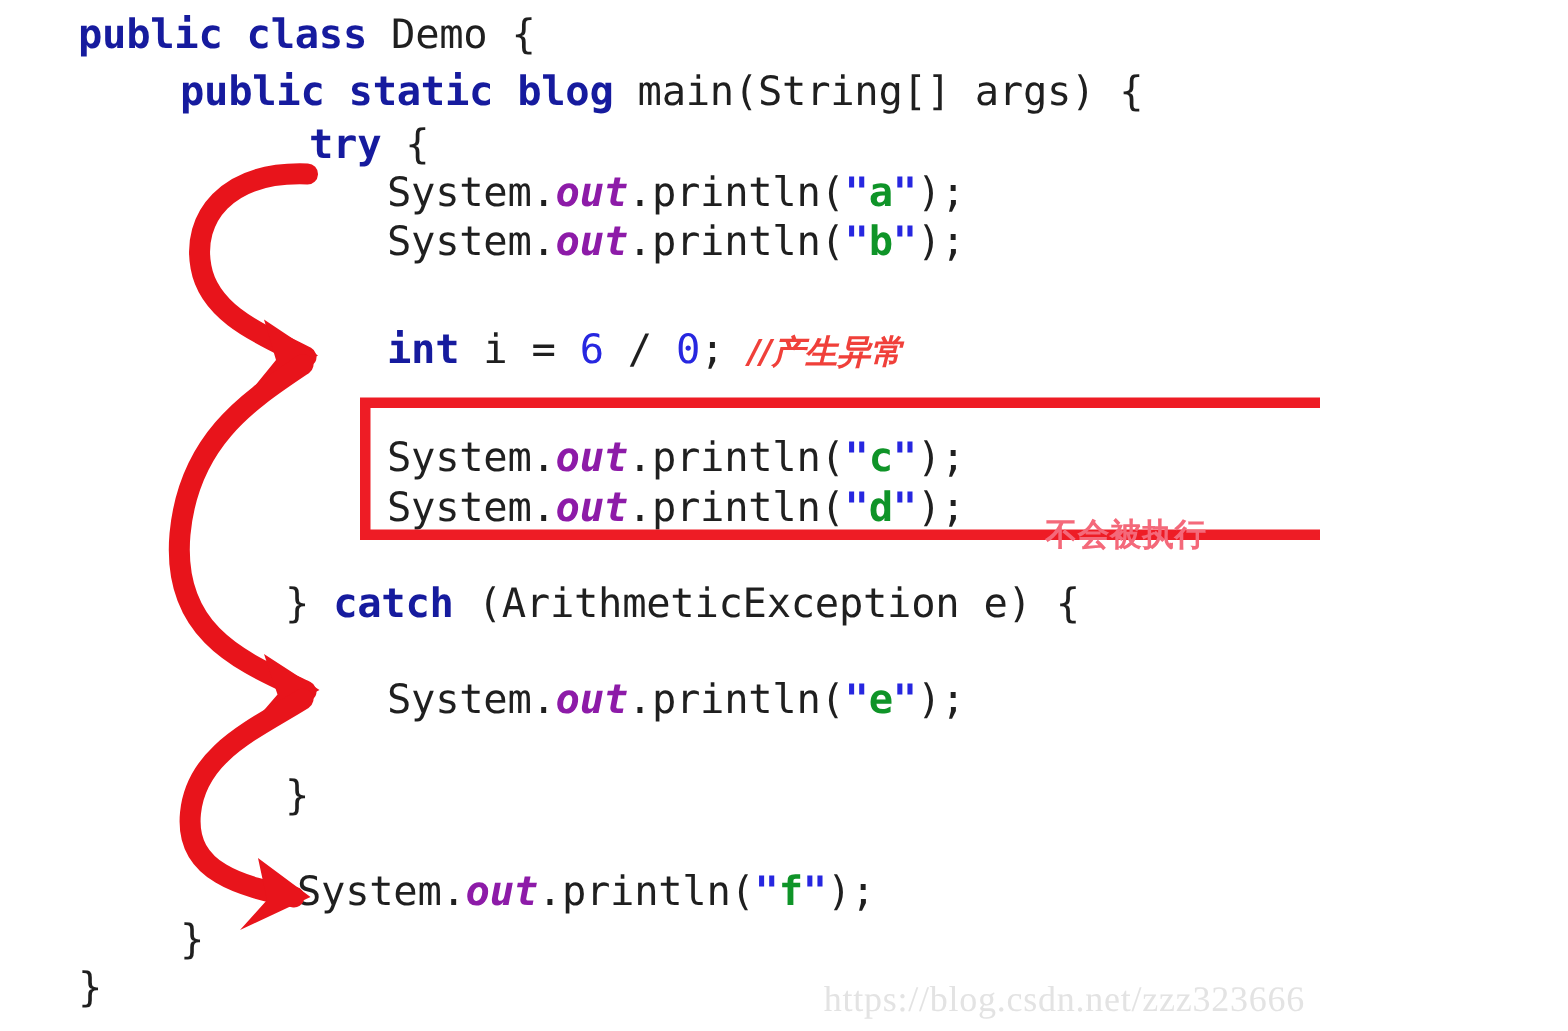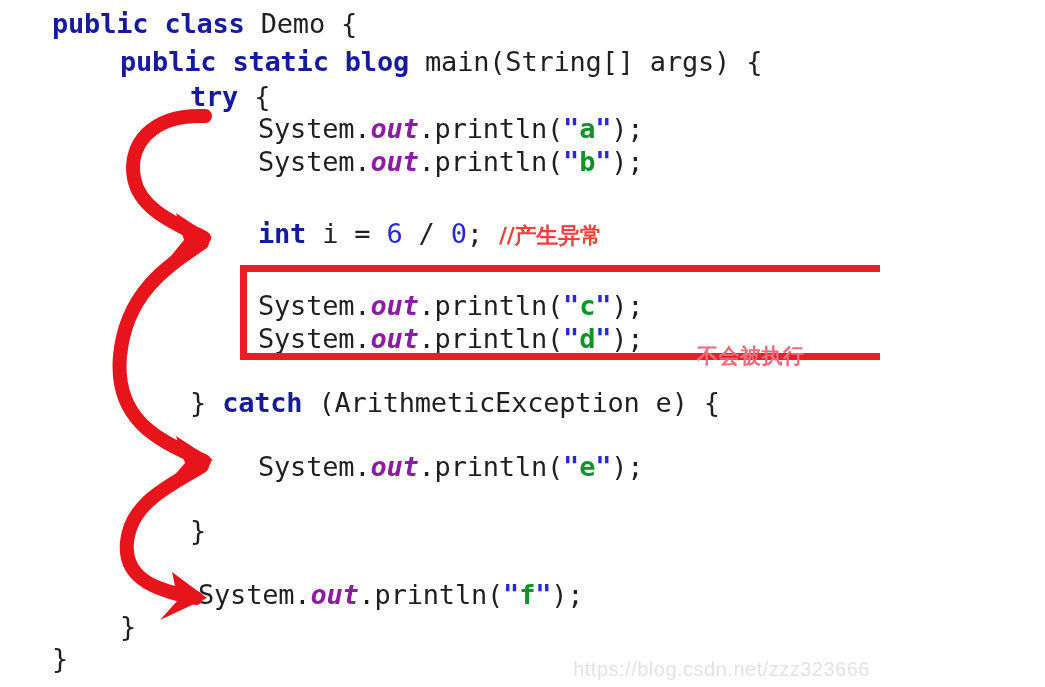--- a/index.html
+++ b/index.html
@@ -33,21 +33,21 @@
     letter-spacing: -0.2px;
     color: #1a1a1a;
   }
   
   .kw      { color: #161b9e; font-weight: bold; }
   .plain   { color: #1f1f1f; }
   .field   { color: #8d1ba8; font-weight: bold; font-style: italic; }
   .num     { color: #2727e0; }
   .str-q   { color: #2727e0; font-weight: bold; }
   .str-v   { color: #0f9428; font-weight: bold; }
-  .comment { color: #f0403a; font-weight: bold;
+  .comment { color: #f0403a; font-style: italic; font-weight: bold;
              font-family: "DejaVu Sans", "Liberation Sans", sans-serif;
              font-size: 22px; }
 
   
   #highlight-box {
     position: absolute;
     left: 240px;
     top: 265px;
     width: 772px;
     height: 95px;
@@ -78,37 +78,37 @@
     width: 1045px;
     height: 687px;
     pointer-events: none;
   }
 
   
   #watermark {
     position: absolute;
     right: 10px;
     bottom: 6px;
-    font-family: Liberation Sans, sans-serif;
-    font-size: 20px;
+    font-family: Liberation Serif, serif;
+    font-size: 24px;
     color: #e3e3e3;
     white-space: pre;
     letter-spacing: 0.5px;
     margin-left: 35px;
   }
 </style>
 </head>
 <body>
 
 <div id="stage" style="background: rgb(255, 255, 255);">
 
   <div id="code-layer">
       <div class="code-line" style="left: 52px; top: 8px;"><span class="kw">public class </span><span class="plain">Demo {</span></div>
       <div class="code-line" style="left: 120px; top: 46px;"><span class="kw">public static blog </span><span class="plain">main(String[] args) {</span></div>
-      <div class="code-line" style="left: 190px; top: 81px;"><span class="kw">try</span><span class="plain"> {</span></div>
+      <div class="code-line" style="left: 206px; top: 81px;"><span class="kw">try</span><span class="plain"> {</span></div>
       <div class="code-line" style="left: 258px; top: 113px;"><span class="plain">System.</span><span class="field">out</span><span class="plain">.println(</span><span class="str-q">"</span><span class="str-v">a</span><span class="str-q">"</span><span class="plain">);</span></div>
       <div class="code-line" style="left: 258px; top: 146px;"><span class="plain">System.</span><span class="field">out</span><span class="plain">.println(</span><span class="str-q">"</span><span class="str-v">b</span><span class="str-q">"</span><span class="plain">);</span></div>
       <div class="code-line" style="left: 258px; top: 218px;"><span class="kw">int</span><span class="plain"> i = </span><span class="num">6</span><span class="plain"> / </span><span class="num">0</span><span class="plain">; </span><span class="comment">//产生异常</span></div>
       <div class="code-line" style="left: 258px; top: 290px;"><span class="plain">System.</span><span class="field">out</span><span class="plain">.println(</span><span class="str-q">"</span><span class="str-v">c</span><span class="str-q">"</span><span class="plain">);</span></div>
       <div class="code-line" style="left: 258px; top: 323px;"><span class="plain">System.</span><span class="field">out</span><span class="plain">.println(</span><span class="str-q">"</span><span class="str-v">d</span><span class="str-q">"</span><span class="plain">);</span></div>
       <div class="code-line" style="left: 190px; top: 387px;"><span class="plain">} </span><span class="kw">catch</span><span class="plain"> (ArithmeticException e) {</span></div>
       <div class="code-line" style="left: 258px; top: 451px;"><span class="plain">System.</span><span class="field">out</span><span class="plain">.println(</span><span class="str-q">"</span><span class="str-v">e</span><span class="str-q">"</span><span class="plain">);</span></div>
       <div class="code-line" style="left: 190px; top: 515px;"><span class="plain">}</span></div>
       <div class="code-line" style="left: 198px; top: 579px;"><span class="plain">System.</span><span class="field">out</span><span class="plain">.println(</span><span class="str-q">"</span><span class="str-v">f</span><span class="str-q">"</span><span class="plain">);</span></div>
       <div class="code-line" style="left: 120px; top: 611px;"><span class="plain">}</span></div>

